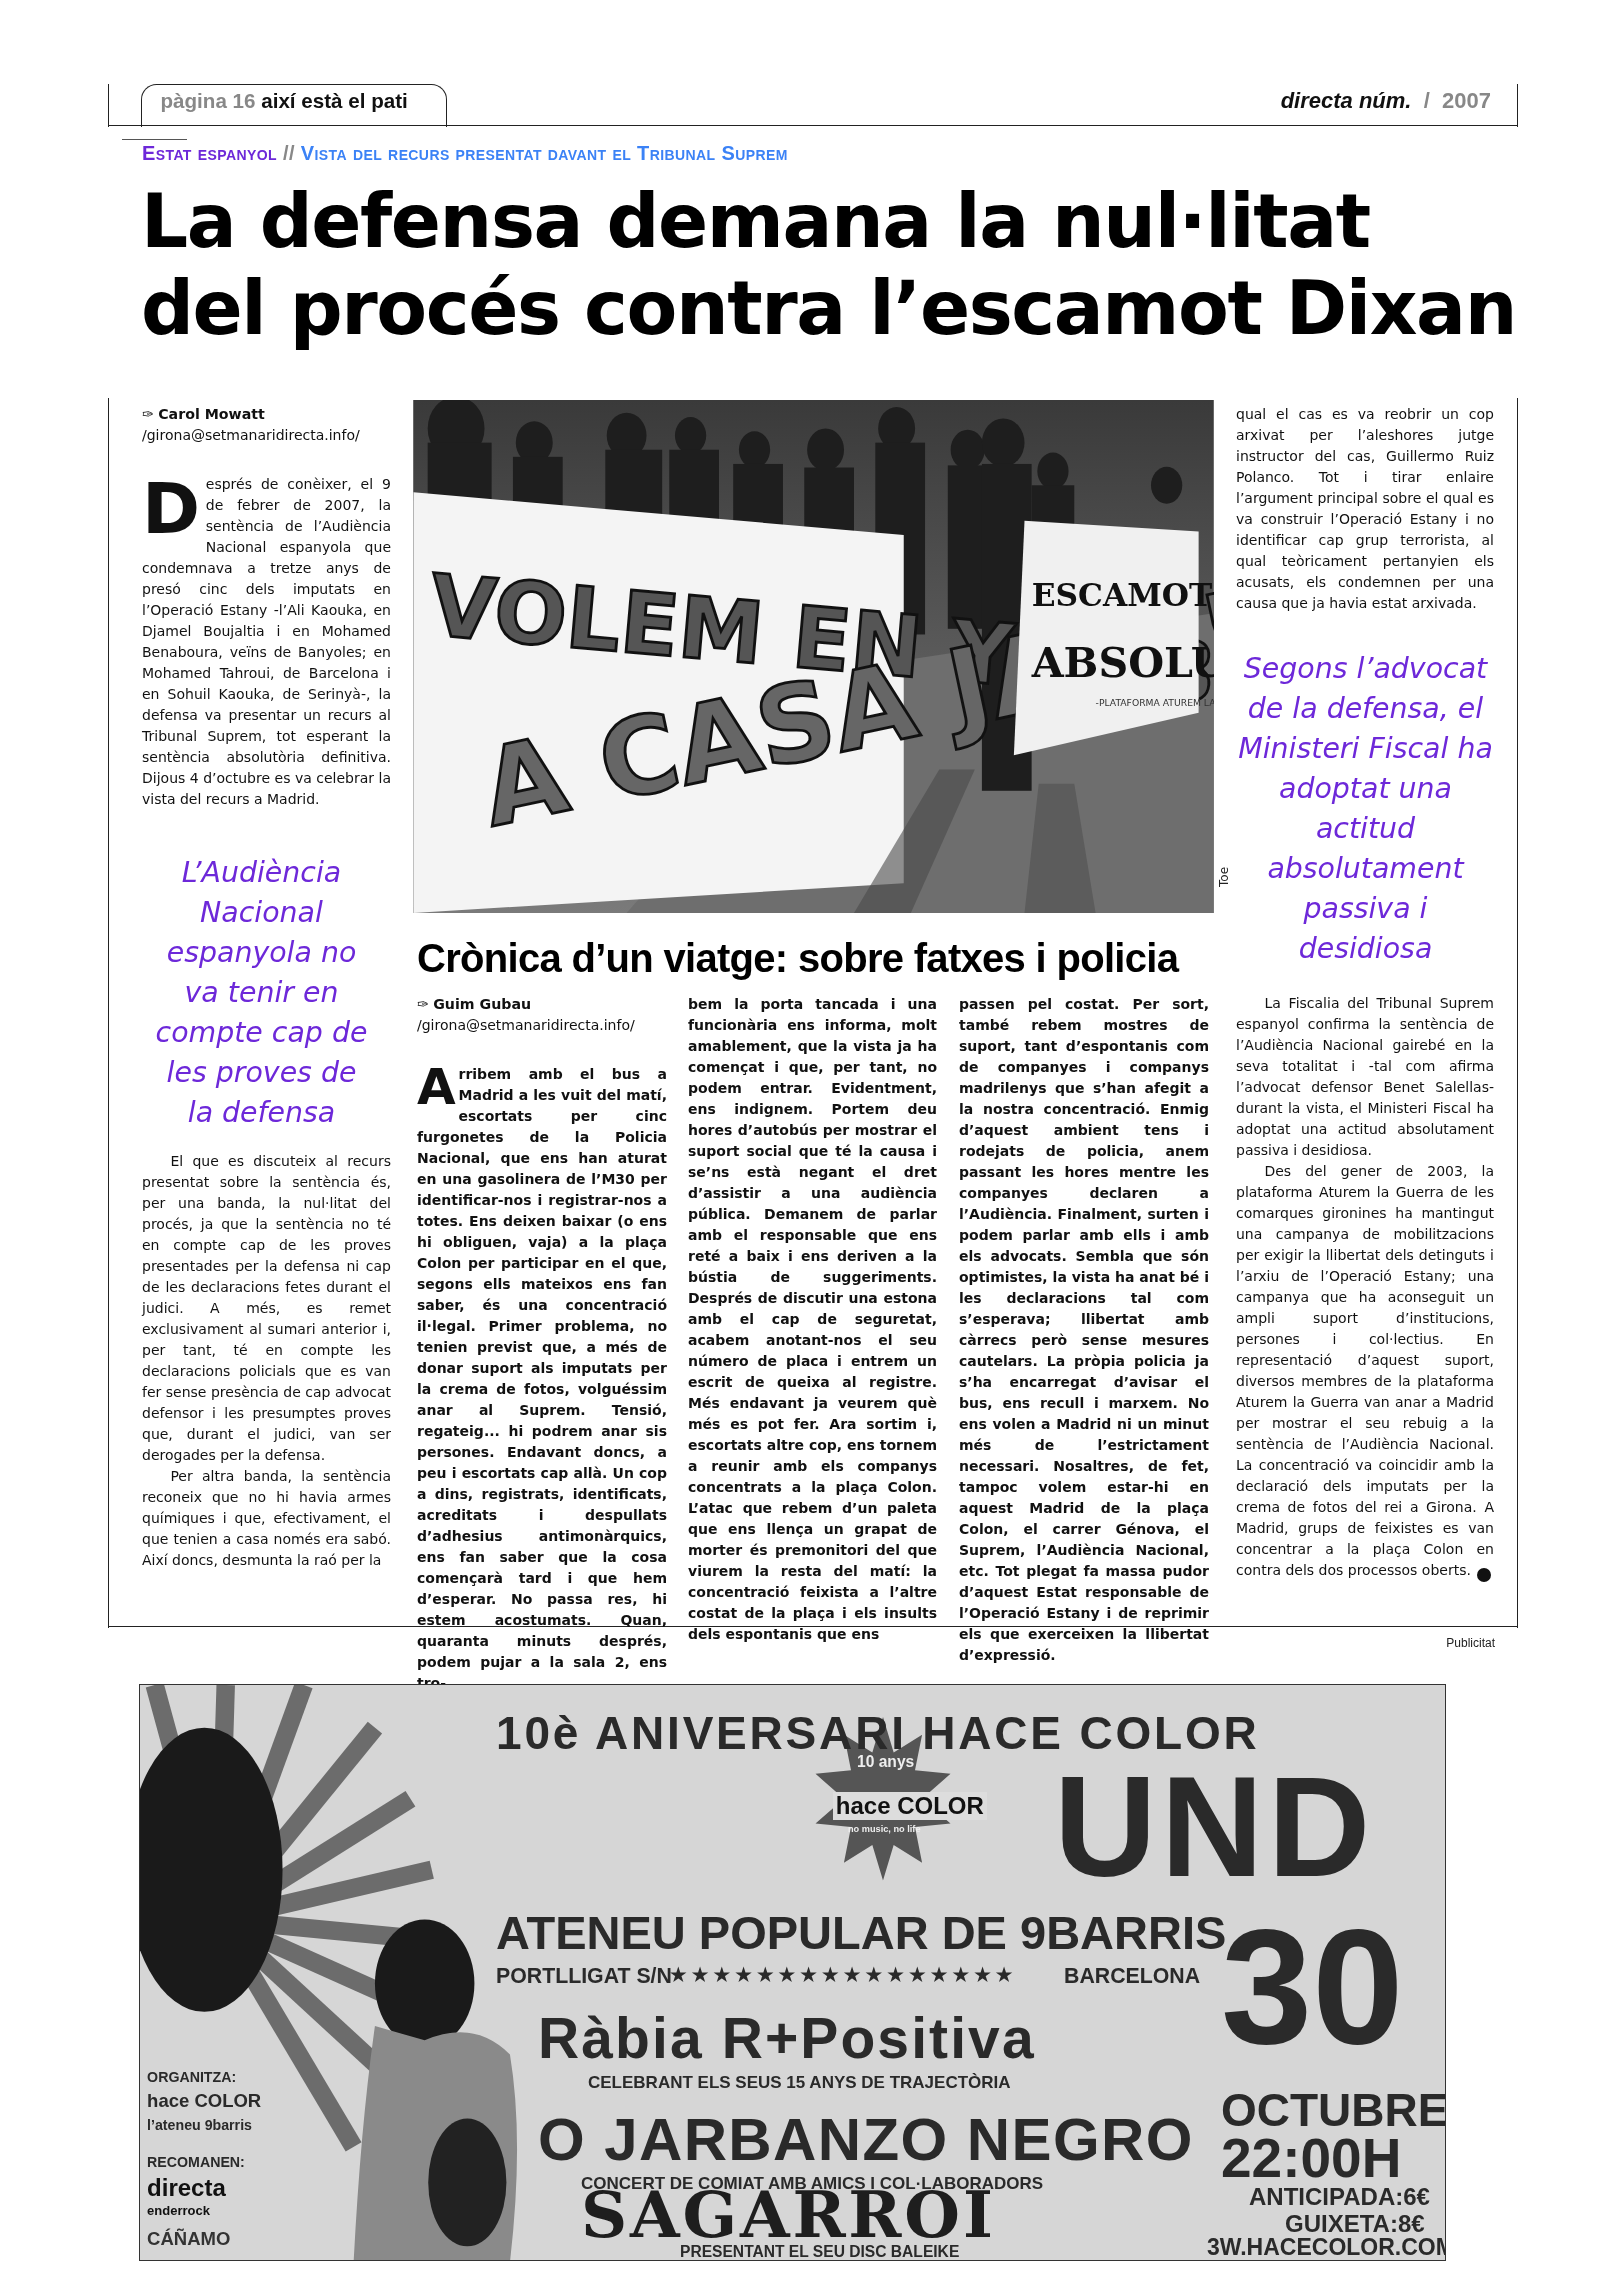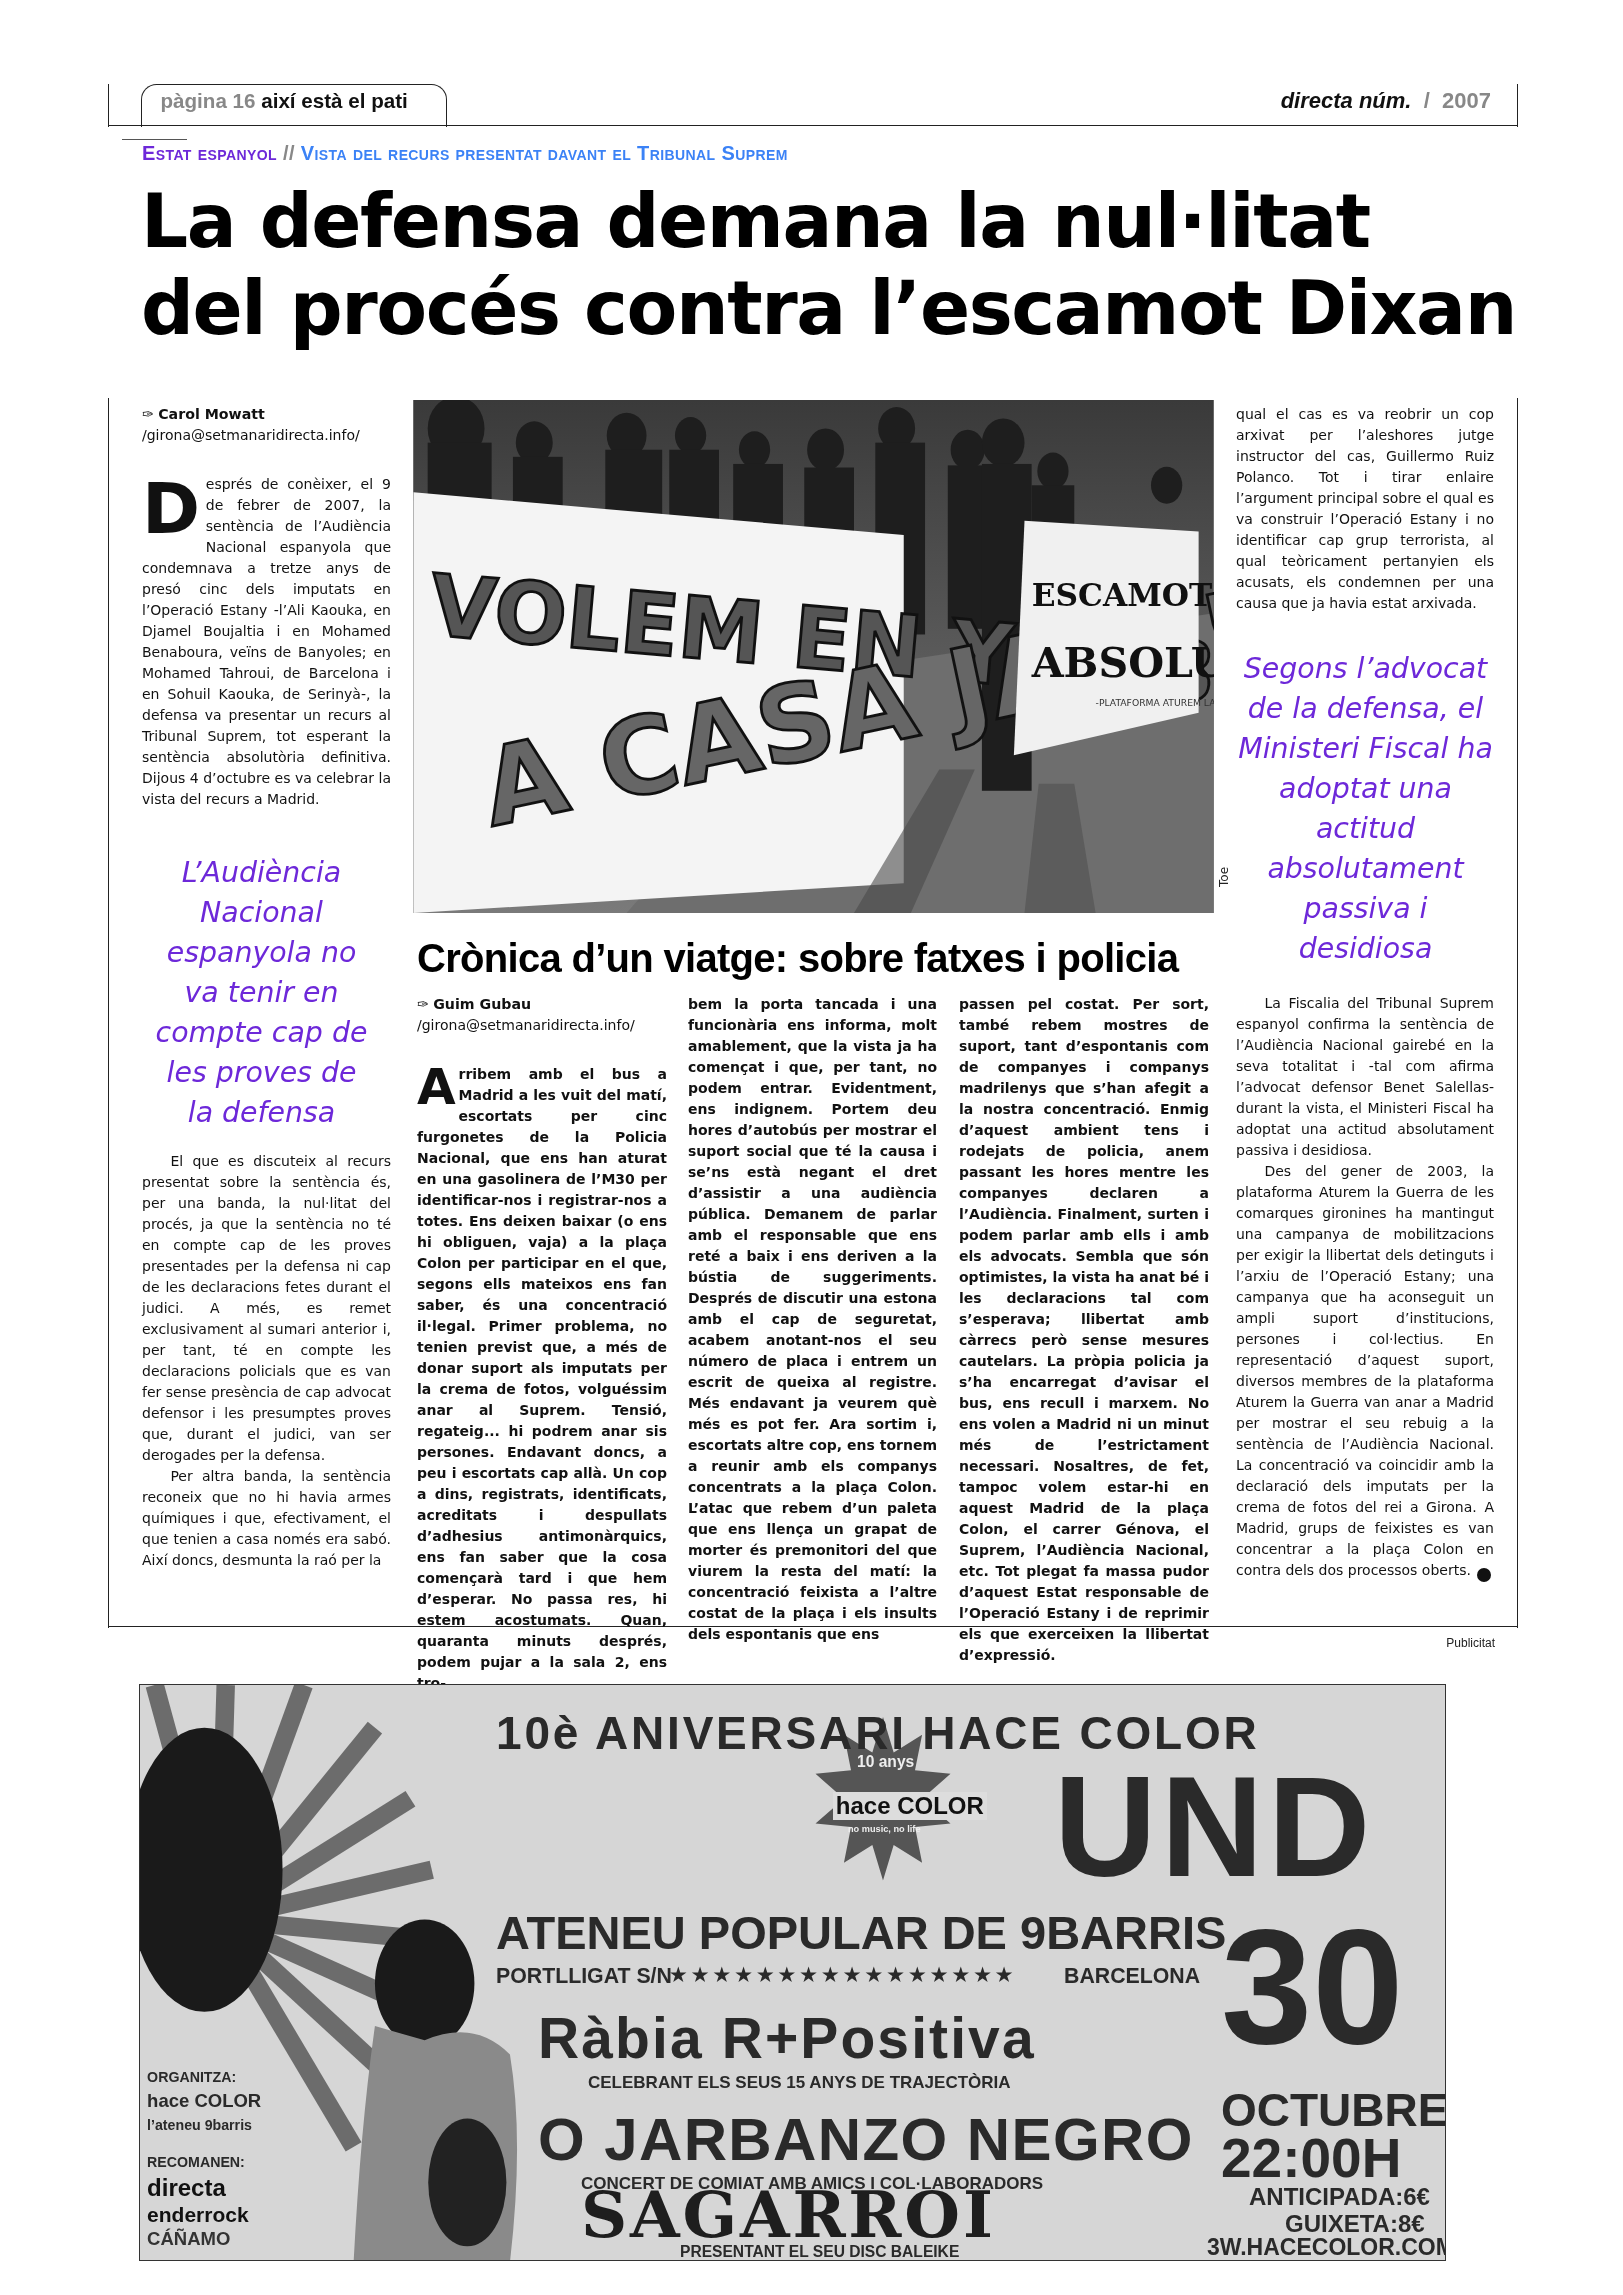--- a/index.html
+++ b/index.html
@@ -258,16 +258,16 @@
 
   <div class="t" style="left:1109px; top:498px; font-size:24px;">ANTICIPADA:6€</div>
   <div class="t" style="left:1145px; top:525px; font-size:24px;">GUIXETA:8€</div>
   <div class="t" style="left:1067px; top:549px; font-size:23px;">3W.HACECOLOR.COM</div>
 
   <div class="t" style="left:7.1px; top:384px; font-size:14.2px;">ORGANITZA:</div>
   <div class="t" style="left:7.1px; top:405px; font-size:18.5px;">hace COLOR</div>
   <div class="t" style="left:7.1px; top:432px; font-size:14.2px;">l’ateneu 9barris</div>
   <div class="t" style="left:7.1px; top:469px; font-size:14.2px;">RECOMANEN:</div>
   <div class="t" style="left:7.1px; top:489px; font-size:24px; color:#111;">directa</div>
-  <div class="t" style="left:7.1px; top:518px; font-size:21px; color:#111;">enderrock</div>
+  <div class="t" style="left:7.1px; top:518px; font-size:13px; color:#111;">enderrock</div>
   <div class="t" style="left:7.1px; top:543px; font-size:18.5px; color:#333;">CÁÑAMO</div>
 </div>
 
 
 </body></html>

